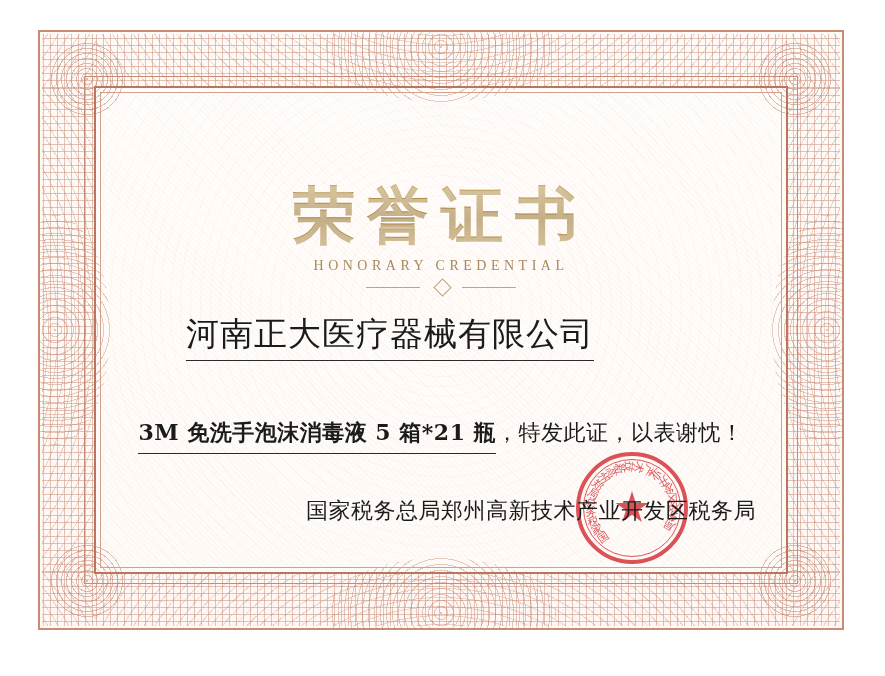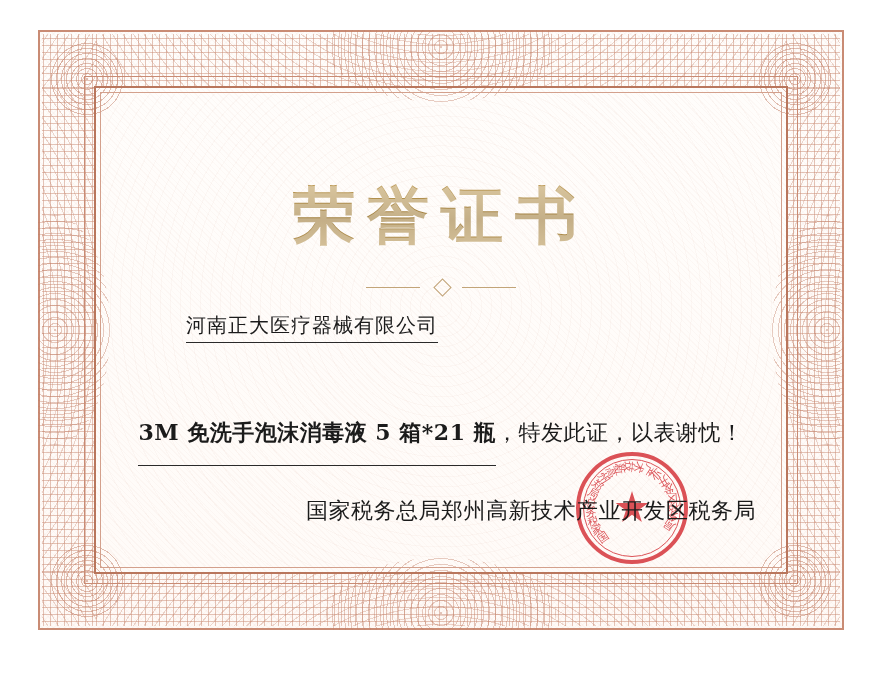--- a/index.html
+++ b/index.html
@@ -177,21 +177,21 @@
     margin-left: -5px;
     border: 1px solid #c2a478;
     transform: rotate(45deg);
   }
 
   .recipient {
     position: absolute;
     top: 212px;
     left: 78px;
     font-family: "DejaVu Serif", serif;
-    font-size: 20px;
+    font-size: 33px;
     color: #1b1b1b;
     letter-spacing: 1px;
     border-bottom: 1px solid #2a2a2a;
     padding-bottom: 3px;
   }
 
   .line-thanks {
     position: absolute;
     top: 268px;
     left: 0;
@@ -210,21 +210,21 @@
     right: 0;
     text-align: center;
     font-family: "DejaVu Serif", serif;
     font-size: 22px;
     color: #1b1b1b;
     letter-spacing: 0.5px;
     white-space: nowrap;
   }
   .line-item .underlined {
     border-bottom: 1px solid #2a2a2a;
-    padding-bottom: 20px;
+    padding-bottom: 8px;
     font-weight: bold;
   }
 
   .issuer {
     position: absolute;
     top: 396px;
     right: 18px;
     font-family: "DejaVu Serif", serif;
     font-size: 22px;
     color: #1b1b1b;
@@ -309,20 +309,21 @@
     <div class="band-inner-1"></div>
     <div class="band-inner-2"></div>
     <div class="band-inner-3"></div>
 
     <div class="watermark"></div>
 
     <div class="content">
 
       <div class="title-cn">荣誉证书</div>
 
+      <div class="title-en">HONORARY CREDENTIAL</div>
 
       <div class="ornament">
         <div class="rule l"></div>
         <div class="dia"></div>
         <div class="rule r"></div>
       </div>
 
       <div class="recipient">河南正大医疗器械有限公司</div>
 
 

